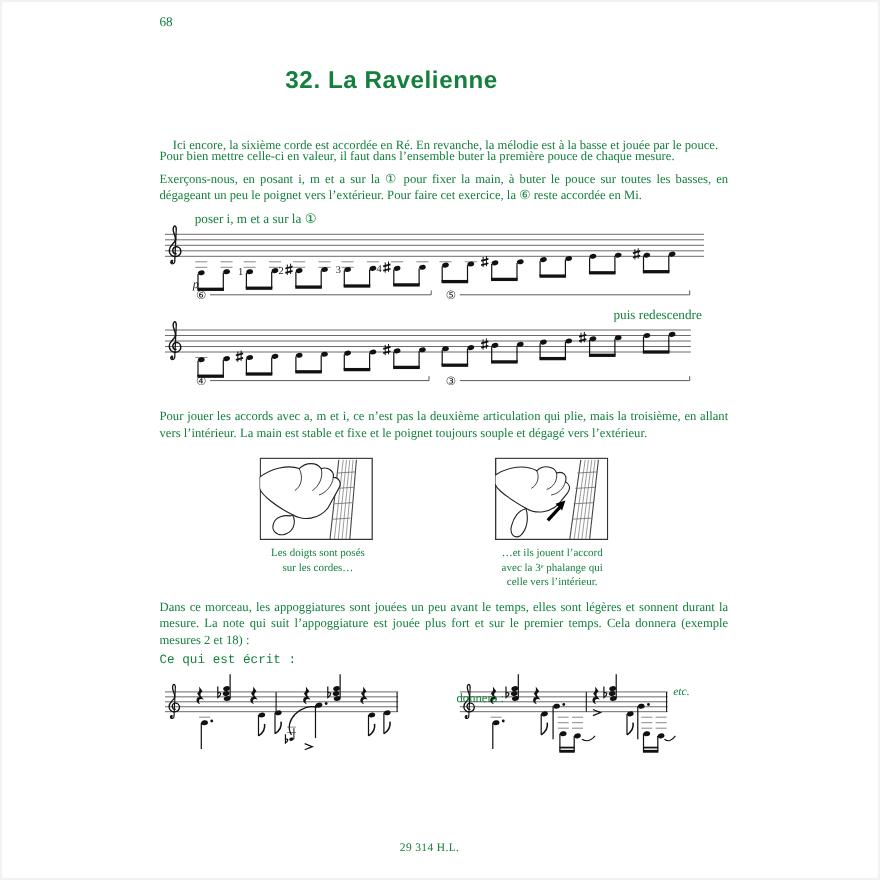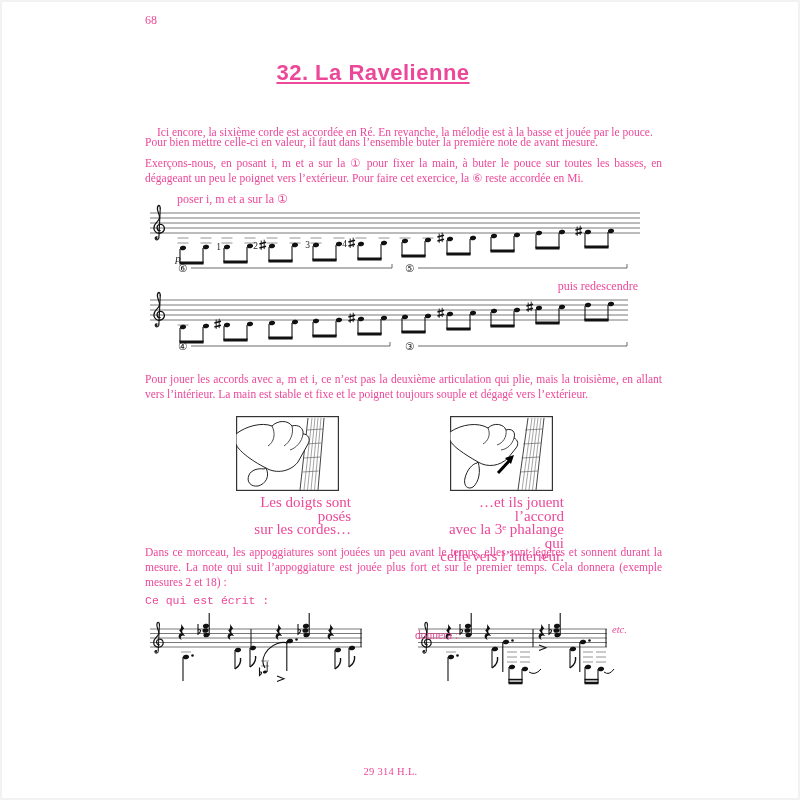--- a/index.html
+++ b/index.html
@@ -1,44 +1,44 @@
 <!DOCTYPE html>
 <html><head>
 <meta charset="utf-8">
 <style>
   html,body{margin:0;padding:0;background:#fff;}
   .page{position:relative;width:800px;height:800px;background:#fff;overflow:hidden;
         box-shadow:inset 0 0 0 2px #f2f2f2;
-        font-family:"Liberation Serif",serif;color:#ec4899;}
+        font-family:"Liberation Serif",serif;color:#15803d;}
   .abs{position:absolute;}
   .pagenum{font-size:12px;}
   .title{font-family:"Liberation Sans",sans-serif;font-weight:bold;font-size:22px;
          letter-spacing:.5px;text-align:center;white-space:nowrap;}
   .para{font-size:11.5px;line-height:15px;width:517px;
         font-family:"Liberation Serif","DejaVu Sans",serif;}
   .just{text-align:justify;}
   .mlabel{font-size:12px;font-family:"Liberation Serif","DejaVu Sans",serif;white-space:nowrap;}
   .mital{font-style:italic;}
-  .cap{font-size:15px;line-height:13.5px;text-align:right;width:124px;}
+  .cap{font-size:10px;line-height:13.5px;text-align:center;width:124px;}
   .footer{width:781px;text-align:center;font-size:10.5px;letter-spacing:.3px;}
   svg text{font-family:"Liberation Serif",serif;fill:#1c1c1c;}
   svg .sansy{font-family:"DejaVu Sans",sans-serif;}
   .fig{background:#fff;}
 </style>
 </head>
 <body>
 
 <div class="page">
 
   <div class="abs pagenum" style="left:145px;top:13px;">68</div>
 
-  <div class="abs title" style="left:253px;top:60px;width:240px;text-decoration:underline;">32. La Ravelienne</div>
+  <div class="abs title" style="left:236px;top:60px;width:240px;">32. La Ravelienne</div>
 
   <div class="abs para" style="left:157px;top:113px;margin-top:12px;">Ici encore, la sixième corde est accordée en Ré. En revanche, la mélodie est à la basse et jouée par le pouce.</div>
-  <div class="abs para" style="left:145px;top:135px;">Pour bien mettre celle-ci en valeur, il faut dans l’ensemble buter la première note de avant mesure.</div>
+  <div class="abs para" style="left:145px;top:135px;">Pour bien mettre celle-ci en valeur, il faut dans l’ensemble buter la première pouce de chaque mesure.</div>
   <div class="abs para just" style="left:145px;top:156px;">Exerçons-nous, en posant i, m et a sur la ① pour fixer la main, à buter le pouce sur toutes les basses, en dégageant un peu le poignet vers l’extérieur. Pour faire cet exercice, la ⑥ reste accordée en Mi.</div>
 
   <div class="abs mlabel" style="left:177px;top:192px;">poser i, m et a sur la ①</div>
   <div class="abs mlabel" style="left:520px;top:279px;width:118px;text-align:right;">puis redescendre</div>
 
   <svg id="music" class="abs" style="left:0;top:0;" width="800" height="800" viewBox="0 0 800 800">
     <defs>
       <g id="clefsym">
         <path d="M13.2 8.6 C13.2 5 11.4 2.6 9.8 4.8 C8.2 7 8.6 11.4 10.2 15.4 C11.6 18.8 12.4 21.2 12 24.2 C11.6 26.8 9.6 28.8 7.4 31 C4.8 33.6 3 36.4 3 39.8 C3 45 7.2 48.8 12.2 48.4 C17 48 20.4 44.2 19.8 40 C19.3 36.4 16.2 33.8 12.8 34.2 C9.6 34.6 7.6 37.4 8.2 40.4 C8.7 42.9 10.8 44.4 13 44.2" fill="none" stroke="#111" stroke-width="2.1" stroke-linecap="round"></path>
         <path d="M13.2 8.6 L11 55" fill="none" stroke="#111" stroke-width="1.8"></path>

